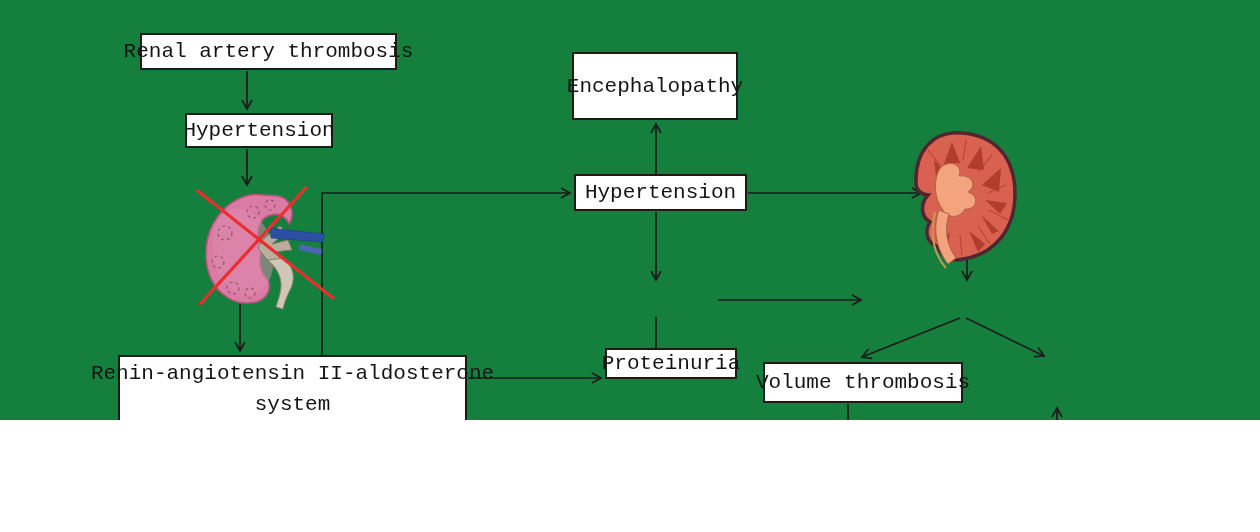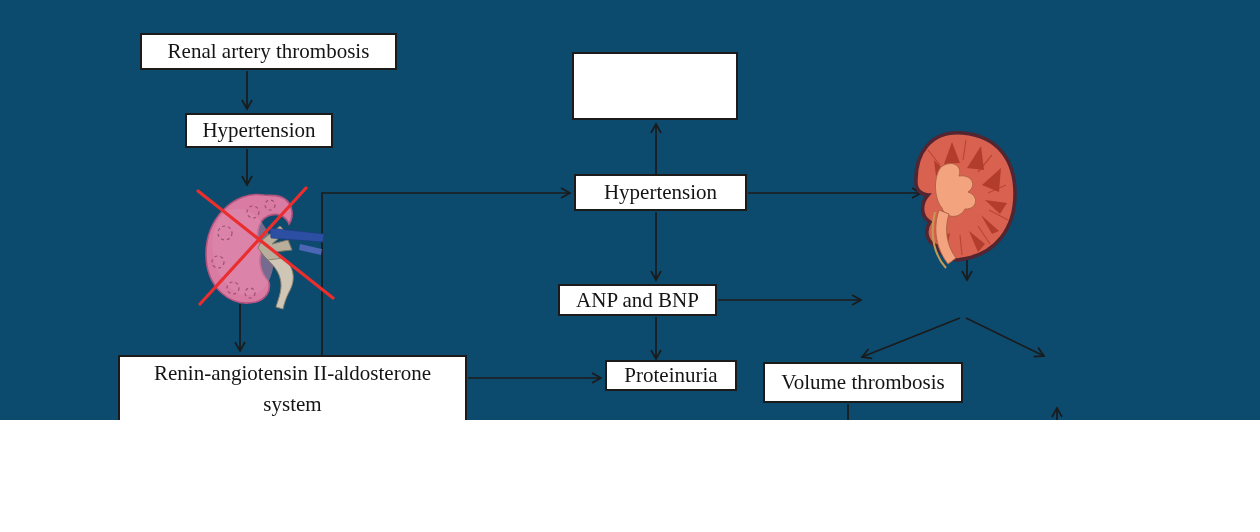--- a/index.html
+++ b/index.html
@@ -1,21 +1,21 @@
 <!DOCTYPE html>
 <html><head>
 <meta charset="utf-8">
 <style>
   html,body{margin:0;padding:0;background:#ffffff;}
   .stage{
     position:relative;
     width:1260px;height:420px;
-    background:#0c4a6e;
+    background:#15803d;
     overflow:hidden;
-    font-family:Liberation Serif, serif;
+    font-family:Liberation Mono, monospace;
   }
   .layer{
     position:absolute;left:0;top:0;width:1260px;height:532px;
   }
   .node{
     position:absolute;
     box-sizing:border-box;
     background:#ffffff;
     border:2px solid #1b1b1b;
     color:#141414;
@@ -24,21 +24,21 @@
     text-align:center;
     font-size:21px;line-height:31px;
     white-space:nowrap;
   }
   #n-renal  {left:140px;top:33px;  width:257px;height:37px;}
   #n-hyp1   {left:185px;top:113px; width:148px;height:35px;}
   #n-raas   {left:118px;top:355px; width:349px;height:68px;align-items:center;}
   #n-retino {left:572px;top:52px;  width:166px;height:68px;}
   #n-hyp2   {left:574px;top:174px; width:173px;height:37px;}
   #n-anp    {left:558px;top:284px; width:159px;height:32px;}
-  #n-prot   {left:605px;top:360px; width:132px;height:31px;text-align:right;}
+  #n-prot   {left:605px;top:348px; width:132px;height:31px;text-align:right;}
   #n-diur   {left:865px;top:284px; width:263px;height:33px;}
   #n-vol    {left:763px;top:362px; width:200px;height:41px;}
   #n-hypo   {left:987px;top:362px; width:166px;height:41px;}
   #n-adh    {left:422px;top:482px; width:58px; height:32px;}
 </style>
 </head>
 <body>
 
 <div class="stage">
 
@@ -133,29 +133,27 @@
   <div class="node" id="n-hyp1">
     <span>Hypertension</span>
   </div>
 
   <div class="node" id="n-raas">
     <span>Renin-angiotensin II-aldosterone</span>
     <span>system</span>
   </div>
 
   <div class="node" id="n-retino">
+    <span>Encephalopathy</span>
   </div>
 
   <div class="node" id="n-hyp2">
     <span>Hypertension</span>
   </div>
 
-  <div class="node" id="n-anp">
-    <span>ANP and BNP</span>
-  </div>
 
   <div class="node" id="n-prot">
     <span>Proteinuria</span>
   </div>
 
 
   <div class="node" id="n-vol">
     <span>Volume thrombosis</span>
   </div>
 

